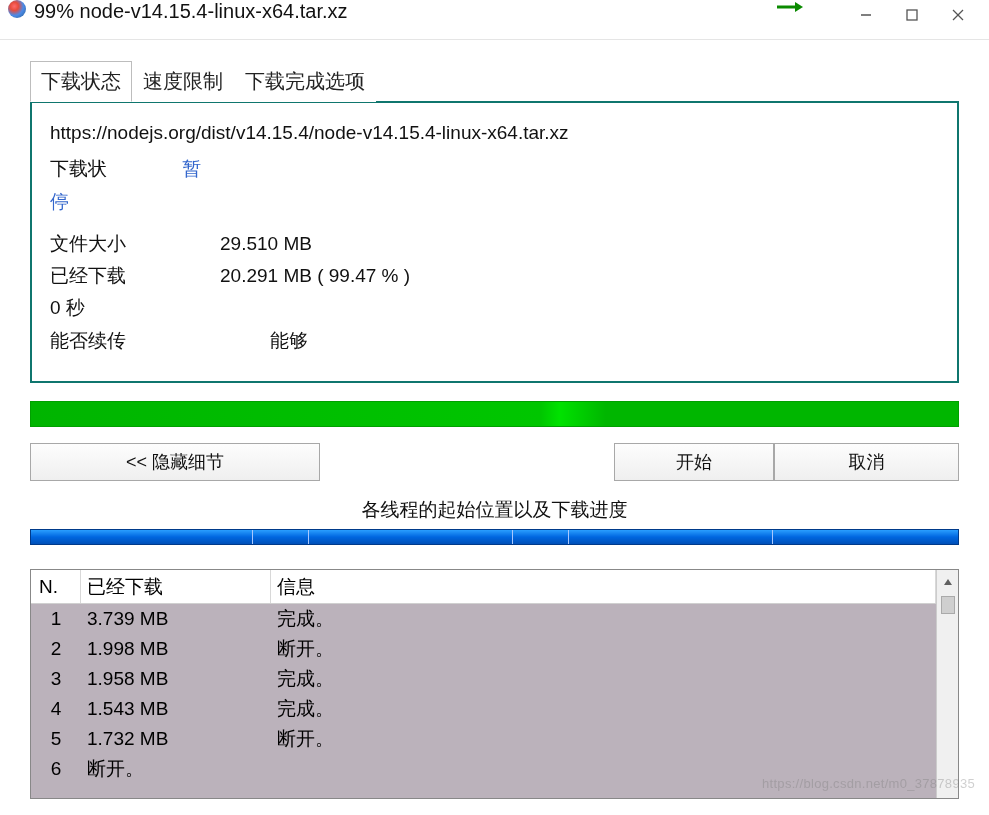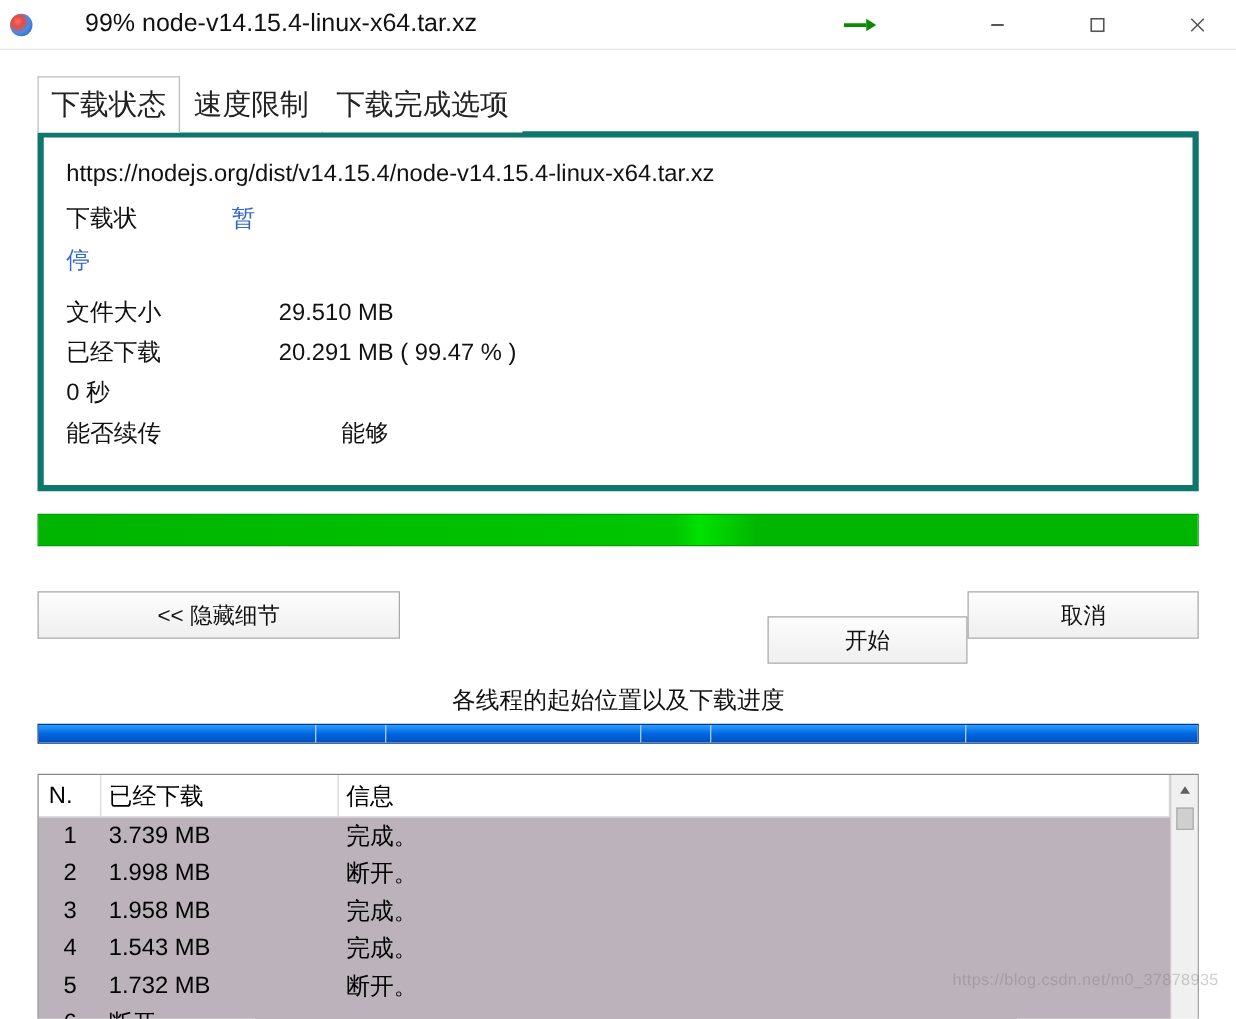--- a/index.html
+++ b/index.html
@@ -8,25 +8,23 @@
     font-size: 16px;
     background: #fff;
     width: 989px;
     height: 815px;
     overflow: hidden;
     color: #000;
   }
   .titlebar {
     height: 40px;
     display: flex;
-    align-items: center;
     padding: 0 8px;
     border-bottom: 1px solid #e5e5e5;
     background: #fff;
-    gap: 34px;
   }
   .app-icon {
     width: 18px; height: 18px;
     border-radius: 50%;
     background: radial-gradient(circle at 35% 35%, #ff6b6b 0%, #e74c3c 25%, #4b8be8 55%, #29598a 100%);
     margin-right: 8px;
   }
   .title { font-size: 20px; color: #111; flex: 0 0 auto; }
   .titlebar-spacer { flex: 1; }
   .title-arrow {
@@ -41,34 +39,34 @@
   .sys-btn svg { display: block; }
 
   .content { padding: 20px 30px 10px 30px; }
 
   .tab-row {
     display: flex;
     position: relative;
   }
   .tab {
     padding: 6px 10px 6px 10px;
-    font-size: 23px;
+    font-size: 20px;
     color: #222;
     border: 1px solid transparent;
     position: relative;
     top: 1px;
     background: #fff;
   }
   .tab.active {
     border: 1px solid #bdbdbd;
     border-bottom: 1px solid #fff;
   }
 
   .panel {
-    border: 5px solid #0f766e;
+    border: 2px solid #0f766e;
     padding: 14px 18px 24px 18px;
     font-size: 19px;
     line-height: 1.7;
     color: #111;
   }
   .url { margin-bottom: 4px; word-break: break-all; }
   .row { display: flex; }
   .row .lab { width: 170px; flex: 0 0 170px; }
   .row .val { }
   .status-link { color: #3366cc; margin-left: 70px; }
@@ -84,21 +82,21 @@
   .btn {
     height: 38px;
     border: 1px solid #a8a8a8;
     background: linear-gradient(#fdfdfd, #efefef);
     font-size: 18px;
     display: flex; align-items: center; justify-content: center;
     cursor: default;
     color: #111;
   }
   .btn-hide { width: 290px; }
-  .btn-mid { width: 160px; margin-left: auto; margin-top: 40px; }
+  .btn-mid { width: 160px; margin-left: auto; }
   .btn-cancel { width: 185px; }
 
   .threads-caption {
     text-align: center;
     font-size: 19px;
     margin: 16px 0 6px 0;
     color: #111;
   }
   .threads-bar {
     height: 16px;

